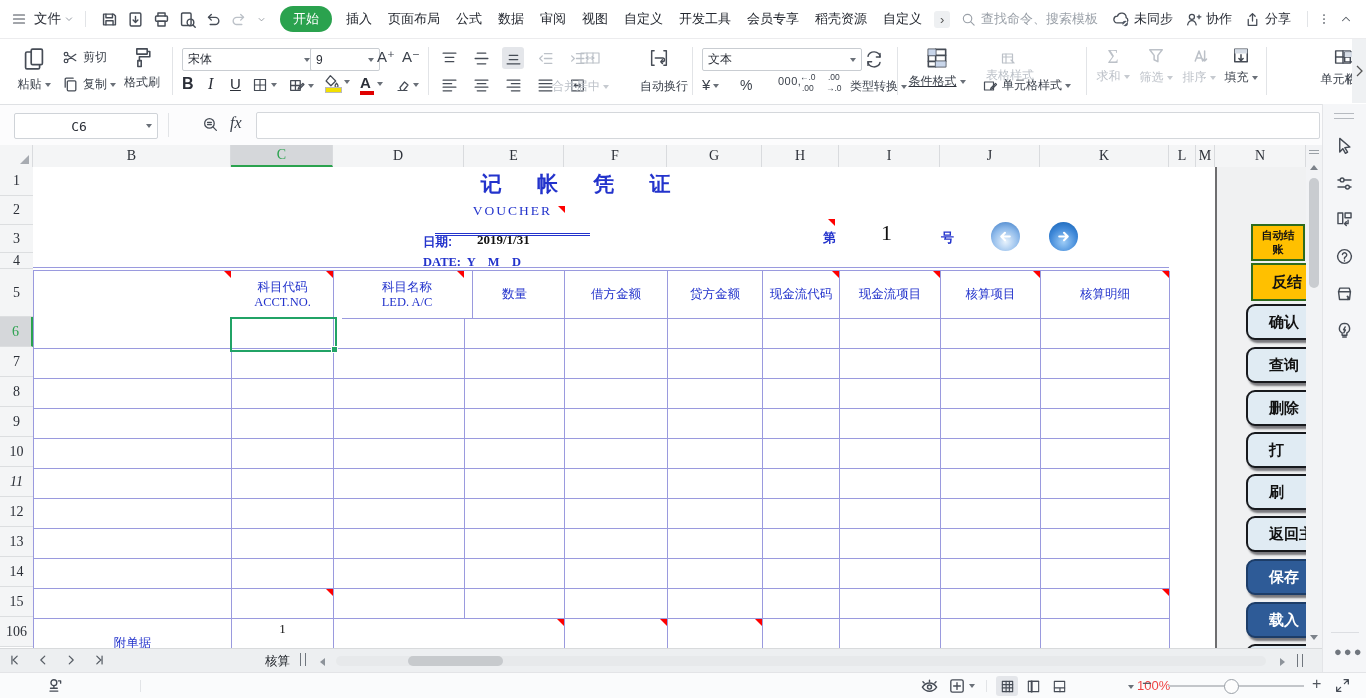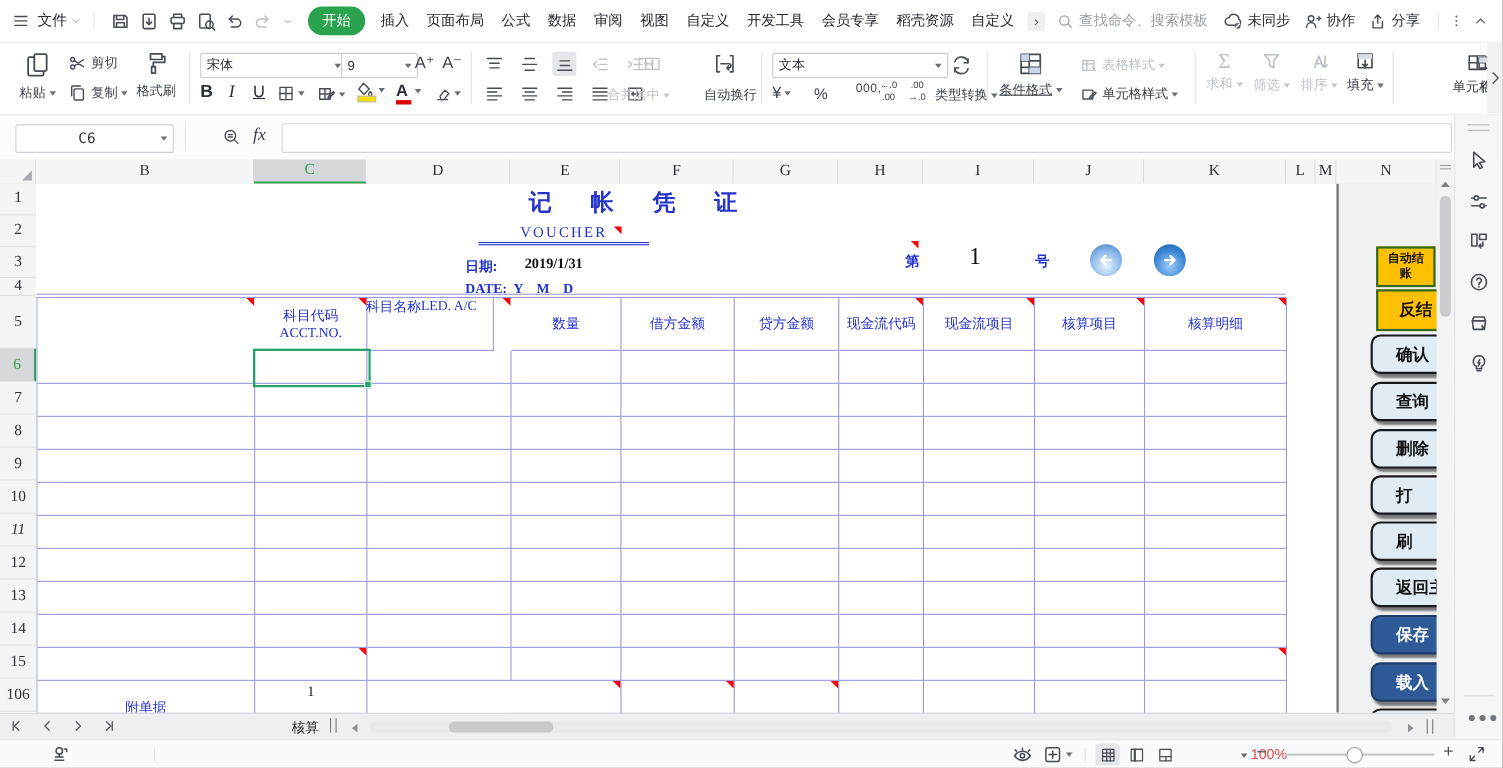--- a/index.html
+++ b/index.html
@@ -379,21 +379,21 @@
       <span class="ic">
         <svg width="24" height="24" viewBox="0 0 18 18">
             <rect x="2.5" y="2.5" width="13" height="13"></rect>
             <path d="M2.5 7h13M2.5 11.5h13M8 2.5v13"></path>
             <rect x="2.5" y="2.5" width="5.5" height="4.5" fill="#c9d6ea" stroke="none"></rect>
             <rect x="8" y="11.5" width="7.5" height="4" fill="#c9d6ea" stroke="none"></rect>
           </svg>
         </span>
       <div class="rlab"><span>条件格式</span><span class="caret"></span></div>
     </div>
-    <div class="abs flex dis" style="left:982px;top:12px;">
+    <div class="abs flex dis" style="left:982px;top:12px;flex-direction:column;">
       <span class="ic dis">
         <svg width="16" height="16" viewBox="0 0 16 16">
             <rect x="2.5" y="3" width="10" height="9"></rect>
             <path d="M2.5 6h10M6 3v9M11 9l3 3"></path>
           </svg>
         </span>
       <span class="rlab dis" style="margin-left:4px;">表格样式</span>
         <span class="caret dis"></span>
       </div>
     <div class="abs flex" style="left:982px;top:38px;">
@@ -513,21 +513,21 @@
       <div class="rowhead" style="top: 587px; height: 30px;">15</div>
       <div class="rowhead" style="top: 617px; height: 30px;">106</div>
     </div>
 
   <div id="canvas" class="abs" style="left:33px;top:167px;width:1289px;height:481px;background:#fff;overflow:hidden;">
 
     <div class="abs" style="left:1184px;top:0;width:105px;height:481px;background:#f0f1f2;"></div>
     <div class="abs" style="left:1182px;top:0;width:2px;height:481px;background:#6e6e70;"></div>
 
     <div class="abs" style="left:400px;top:3px;width:300px;text-align:center;font-size:21px;color:var(--vblue);letter-spacing:15px;font-family:'Liberation Serif','DejaVu Serif',serif;font-weight:bold;">记 帐 凭 证</div>
-    <div class="abs" style="left:402px;top:36px;width:155px;text-align:center;font-family:'Liberation Serif',serif;font-size:13.5px;color:var(--vblue);letter-spacing:2px;border-bottom:3px double var(--vblue);padding-bottom:1px;">VOUCHER</div>
+    <div class="abs" style="left:402px;top:36px;width:155px;text-align:center;font-family:'Liberation Serif',serif;font-size:13.5px;color:var(--vblue);letter-spacing:2px;border-bottom:3px double var(--vblue);padding-bottom:14px;">VOUCHER</div>
     <span class="abs" style="left:390px;top:67px;font-size:12.5px;color:var(--vblue);font-weight:bold;">日期:</span>
     <span class="abs" style="left:444px;top:65px;font-size:13px;color:#111;font-weight:bold;font-family:'Liberation Serif',serif;">2019/1/31</span>
     <span class="abs" style="left:390px;top:88px;font-size:12.5px;color:var(--vblue);font-weight:bold;font-family:'Liberation Serif',serif;white-space:pre;">DATE:  Y    M    D</span>
     <span class="abs" style="left:790px;top:62px;font-size:13px;color:var(--vblue);font-weight:bold;">第</span>
     <span class="abs" style="left:848px;top:53px;font-size:22px;color:#111;font-family:'Liberation Serif',serif;">1</span>
     <span class="abs" style="left:908px;top:62px;font-size:13px;color:var(--vblue);font-weight:bold;">号</span>
 
     <div class="abs ic" style="left:958px;top:55px;width:29px;height:29px;border-radius:50%;background:radial-gradient(circle at 50% 68%, #e8f3fd 0%, #8db9ea 55%, #3877c2 100%);">
       <svg width="17" height="17" viewBox="0 0 16 16">
           <path d="M12 8H4.5M7.5 4.5L4 8l3.5 3.5" stroke="#fff" stroke-width="2" fill="none"></path>
@@ -538,21 +538,21 @@
           <path d="M4 8h7.5M8.5 4.5L12 8l-3.5 3.5" stroke="#fff" stroke-width="2" fill="none"></path>
         </svg>
       </div>
 
     <div class="abs" style="left:0;top:100px;width:1136px;height:1px;background:var(--tb);"></div>
     <div id="vtable" class="abs" style="left:0;top:103px;width:1136px;height:378px;border-top:1px solid var(--tb);border-left:1px solid var(--tb);box-sizing:border-box;">
         <div class="vcell" style="left: 198px; top: 0px; width: 102px; height: 48px; display: flex; flex-direction: column; justify-content: center;">
           <div class="hcn">科目代码</div>
           <div class="hen">ACCT.NO.</div>
         </div>
-        <div class="vcell" style="left: 284px; top: 0px; width: 131px; height: 48px; display: flex; flex-direction: row; justify-content: center;">
+        <div class="vcell" style="left: 308px; top: 0px; width: 131px; height: 48px; display: flex; flex-direction: column; justify-content: center;">
           <div class="hcn">科目名称</div>
           <div class="hen">LED. A/C</div>
         </div>
         <div class="vcell" style="left: 531px; top: 0px; width: 103px; height: 48px; display: flex; flex-direction: column; justify-content: center;">
           <div class="hcn">借方金额</div>
         </div>
         <div class="vcell" style="left: 431px; top: 0px; width: 100px; height: 48px; display: flex; flex-direction: column; justify-content: center;">
           <div class="hcn">数量</div>
         </div>
         <div class="vcell" style="left: 634px; top: 0px; width: 95px; height: 48px; display: flex; flex-direction: column; justify-content: center;">

